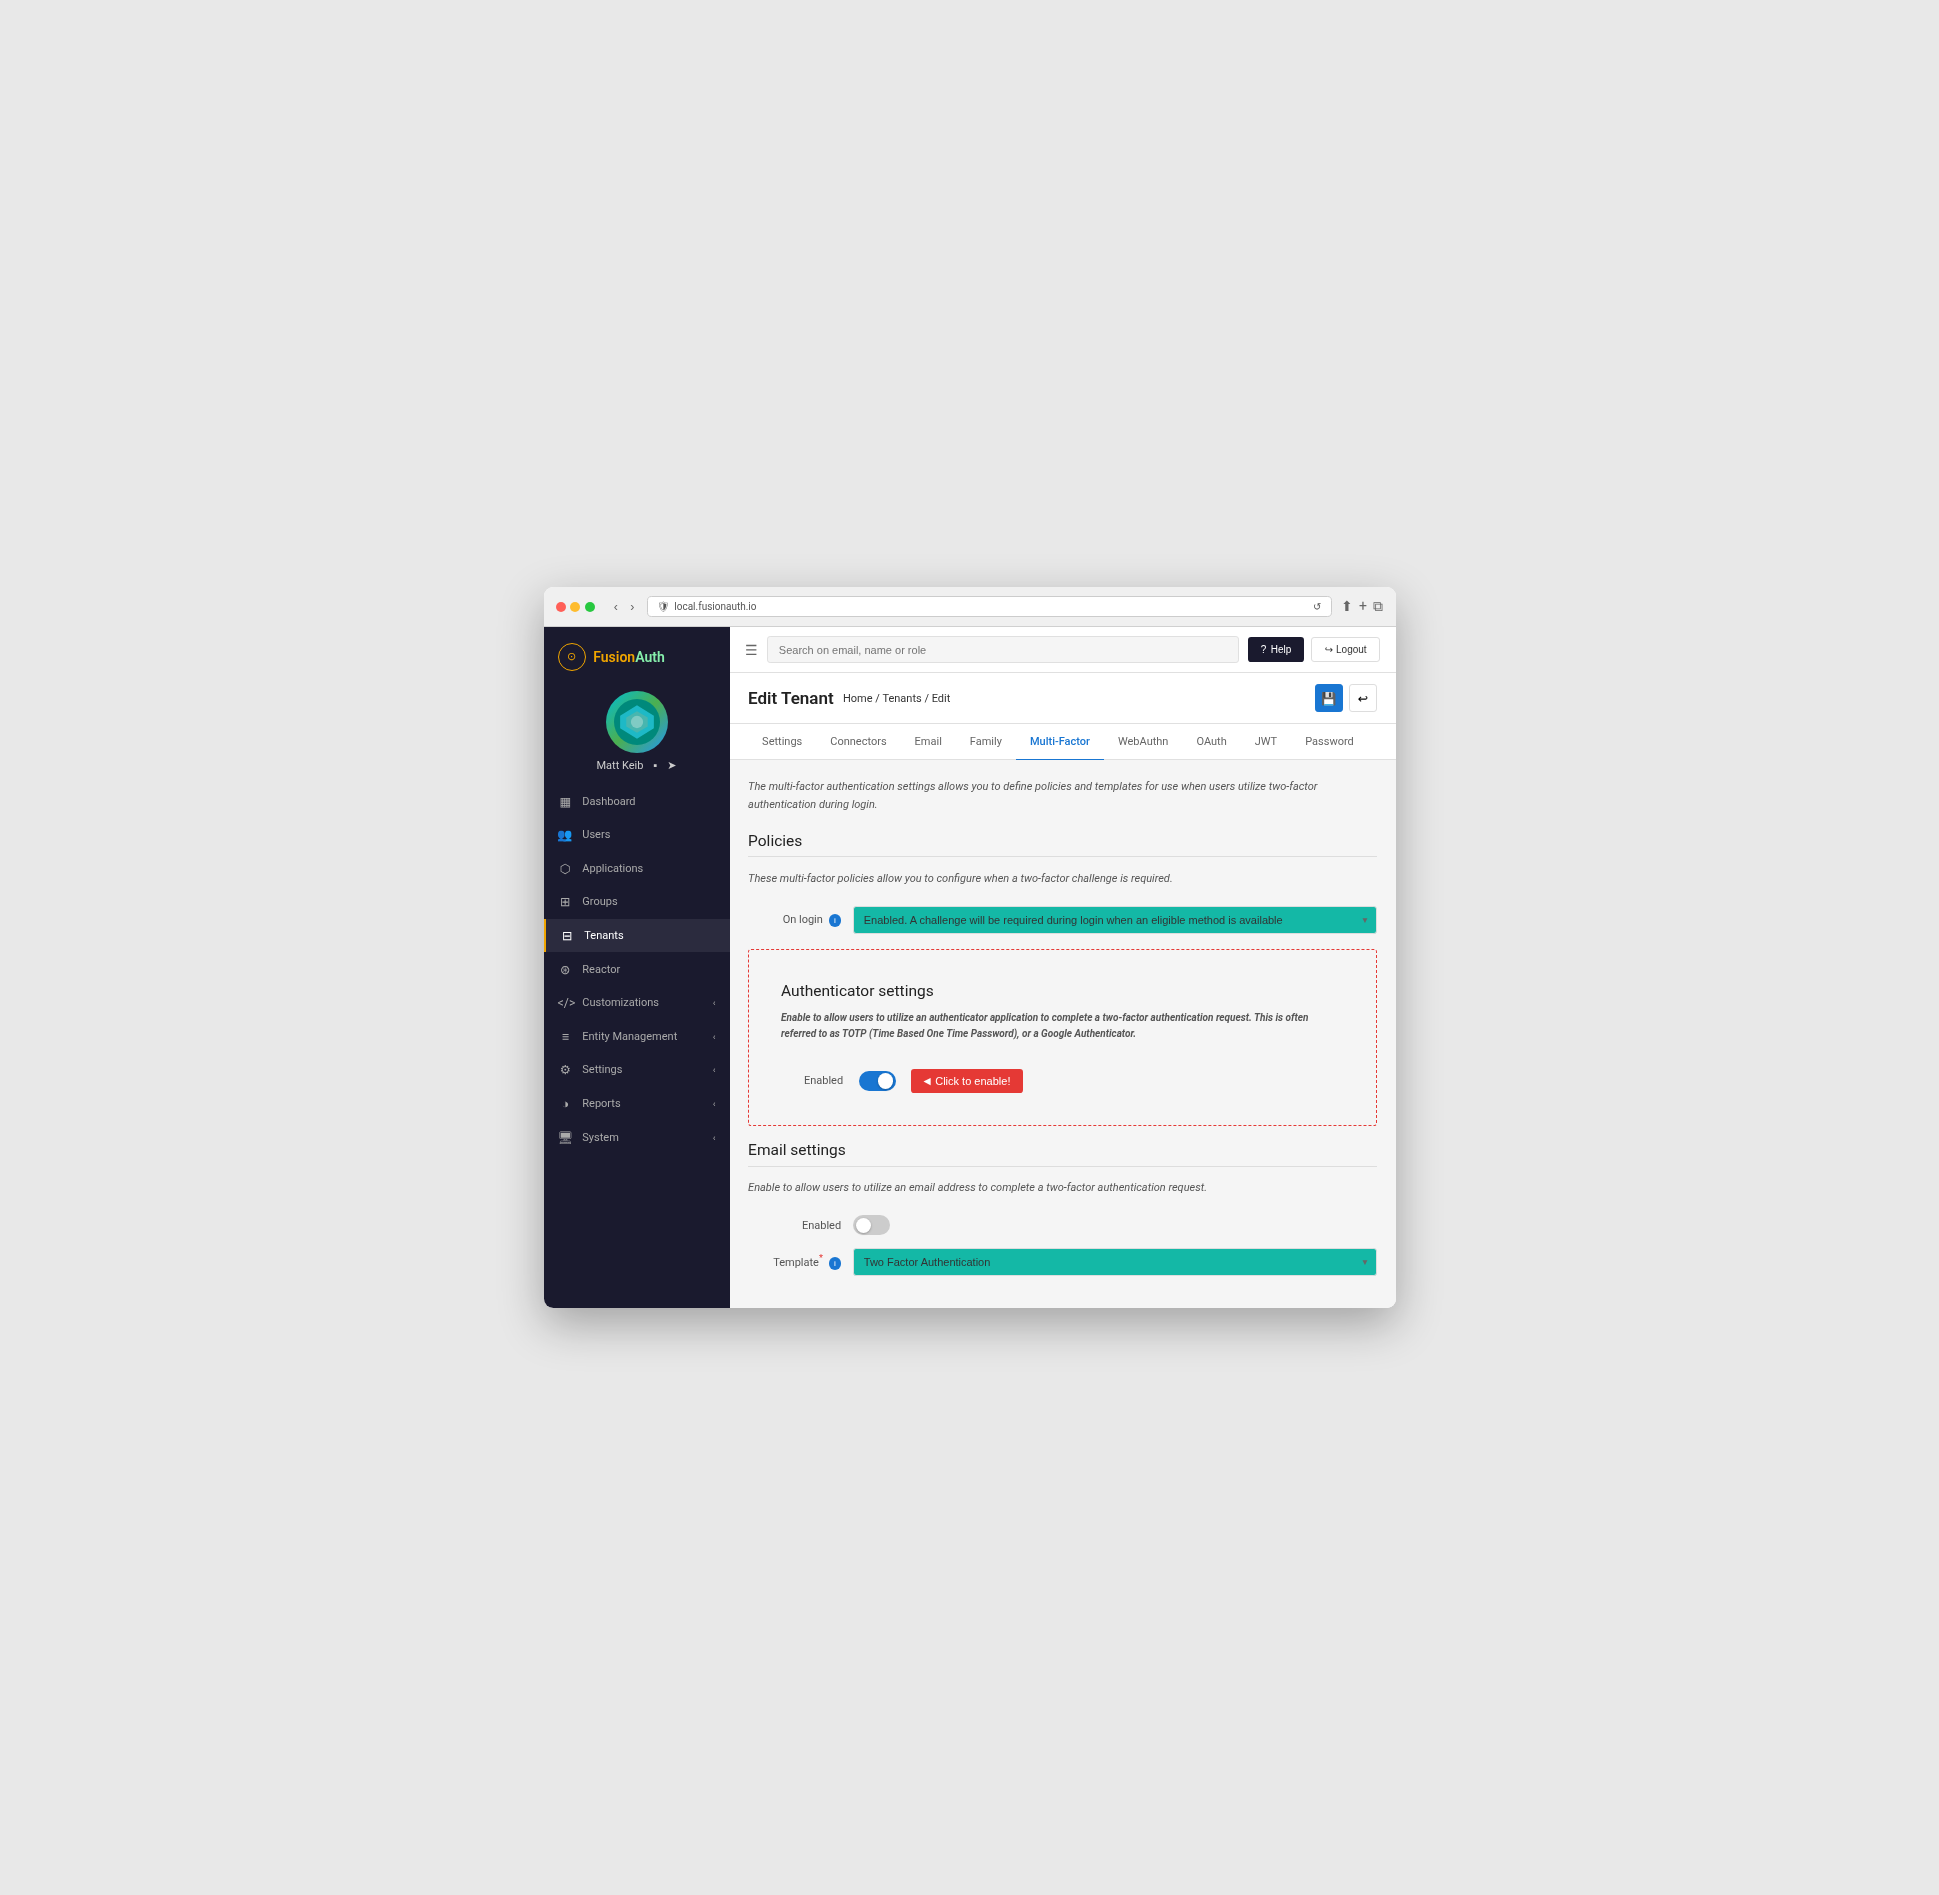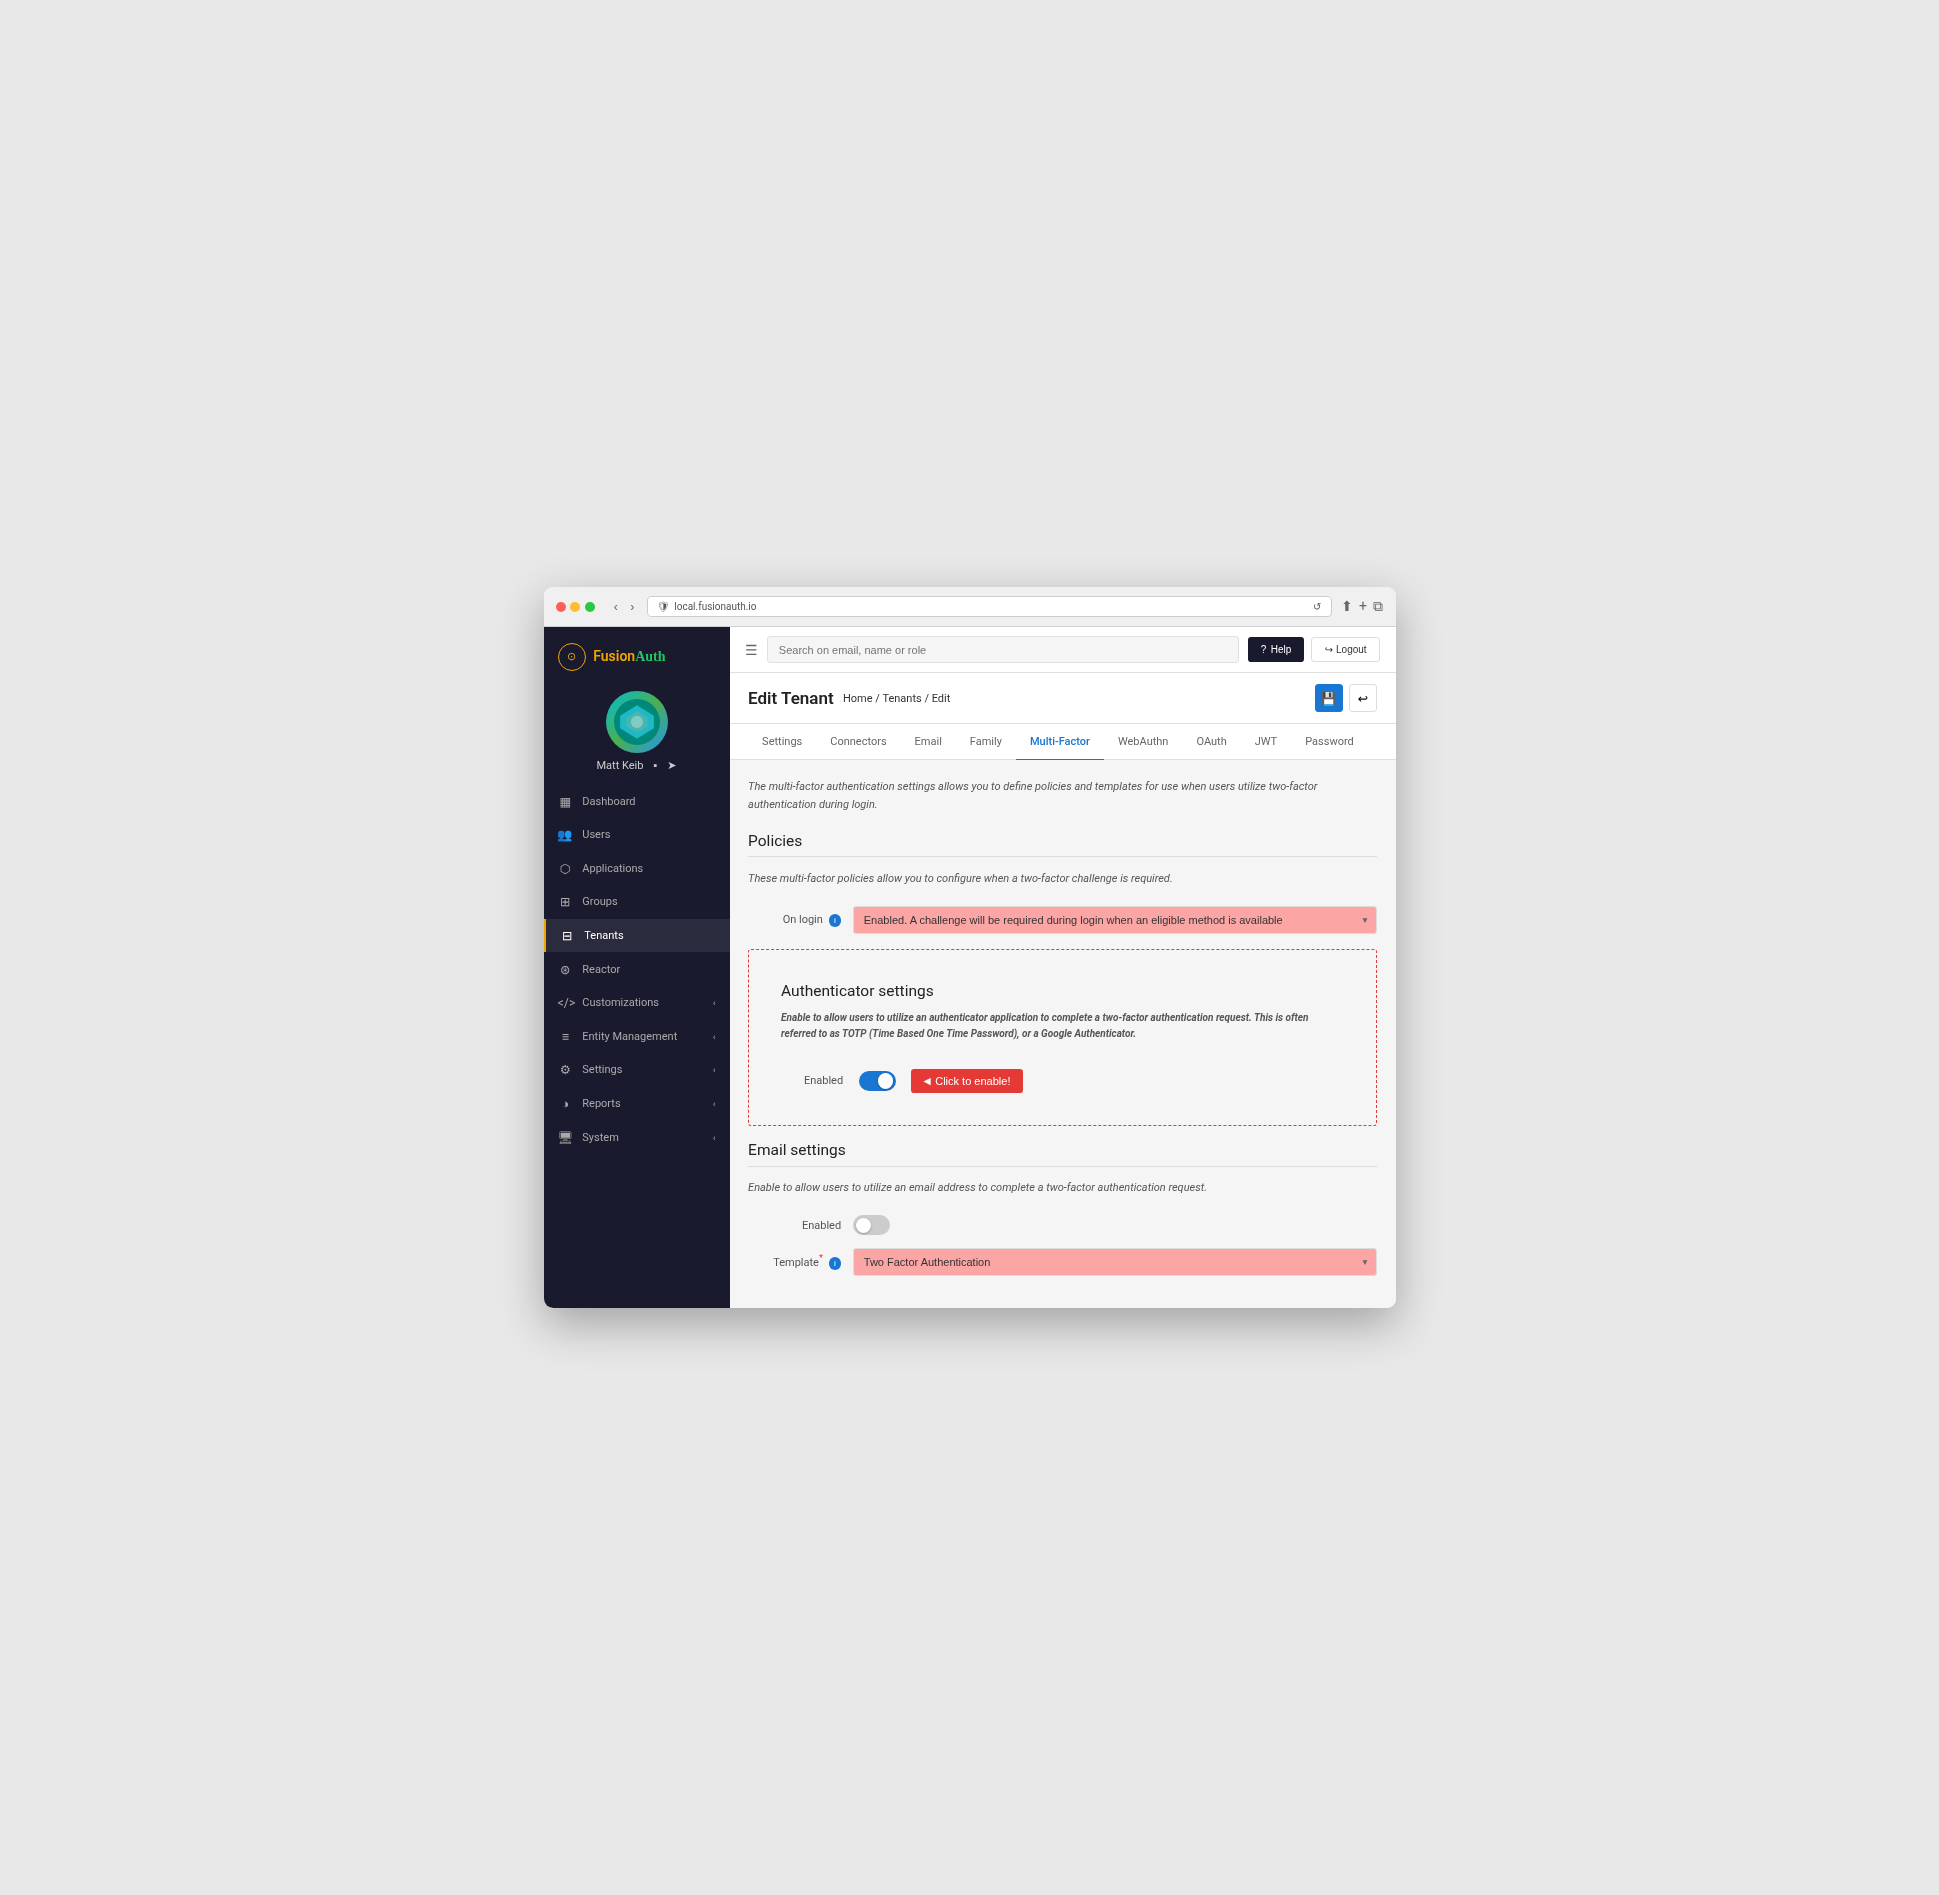--- a/index.html
+++ b/index.html
@@ -370,21 +370,21 @@
     .select-wrapper {
       flex: 1;
       position: relative;
     }
     .select-wrapper select {
       width: 100%;
       border: 0.8px solid #ddd;
       border-radius: 3.1px;
       padding: 7px 9.3px;
       font-size: 11px;
-      background: #fca5a5;
+      background: #14b8a6;
       color: #333;
       appearance: none;
       cursor: pointer;
     }
     .select-wrapper::after {
       content: '▼';
       position: absolute;
       right: 7.7px;
       top: 50%;
       transform: translateY(-50%);
@@ -509,21 +509,21 @@
       <span>⧉</span>
     </div>
   </div>
 
   <div class="app-container">
 
     <div class="sidebar">
       <div class="sidebar-logo">
         <div class="logo-icon">⊙</div>
         <div class="logo-text">
-          <span>Fusion</span><span style="color:#22c55e;font-family:Liberation Serif, serif;">Auth</span>
+          <span>Fusion</span><span style="color:#86efac;">Auth</span>
         </div>
       </div>
 
       <div class="sidebar-avatar">
         <div class="avatar-circle">
           <svg width="46" height="46" viewBox="0 0 60 60">
             <circle cx="30" cy="30" r="30" fill="#00897b"></circle>
             <polygon points="30,8 52,22 52,38 30,52 8,38 8,22" fill="#26c6da" opacity="0.8"></polygon>
             <polygon points="30,16 44,24 44,36 30,44 16,36 16,24" fill="#4db6ac" opacity="0.9"></polygon>
             <circle cx="30" cy="30" r="8" fill="#80cbc4"></circle>

